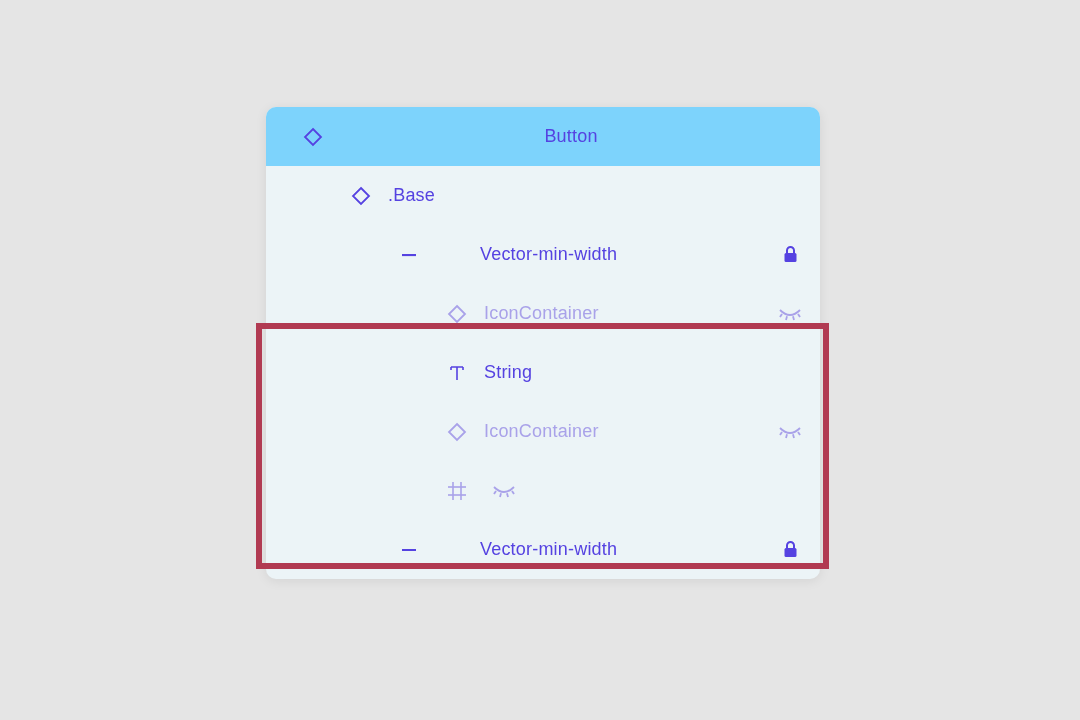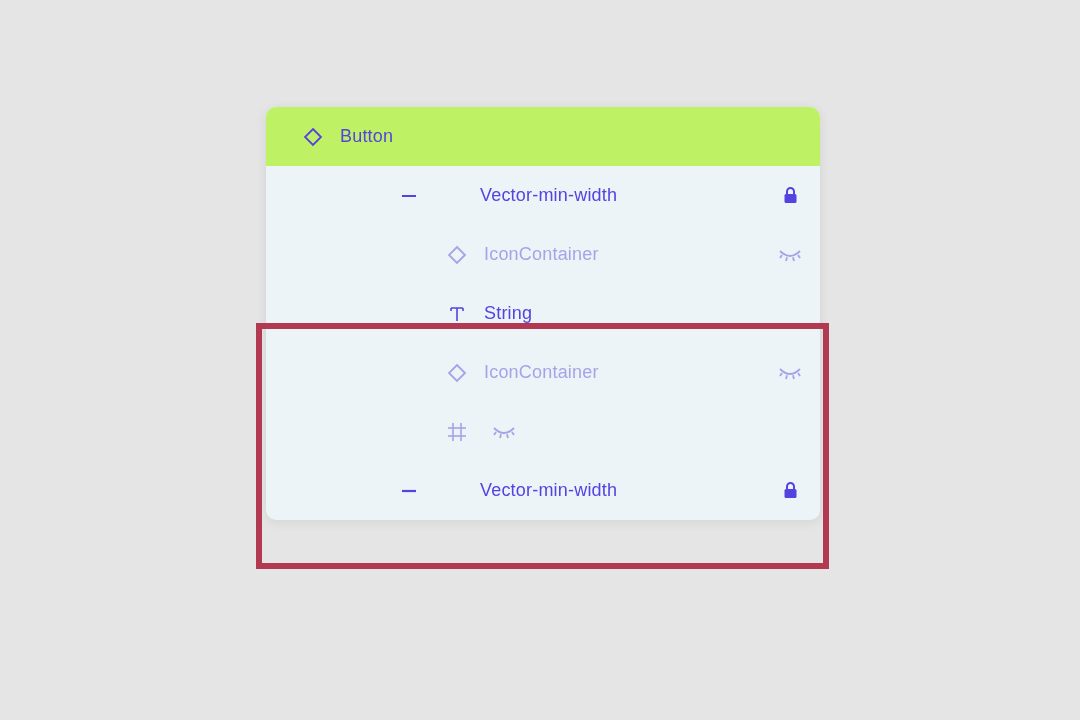--- a/index.html
+++ b/index.html
@@ -22,21 +22,21 @@
     }
     .row {
       display: flex;
       align-items: center;
       height: 59px;
       padding-right: 18px;
       font-size: 18px;
       color: #5542e1;
       font-weight: 450;
     }
-    .row.selected { background: #bef264; }
+    .row.selected { background: #7dd3fc; text-align: center; }
     .icon-slot {
       width: 26px;
       height: 26px;
       display: flex;
       align-items: center;
       justify-content: center;
       margin-right: 14px;
       flex-shrink: 0;
     }
     .icon-slot svg { display: block; }
@@ -72,20 +72,28 @@
 
   <div class="row selected indent-0">
     <span class="icon-slot">
       <svg width="20" height="20" viewBox="0 0 20 20" fill="none">
           <path d="M10 2 L18 10 L10 18 L2 10 Z" stroke="#5542e1" stroke-width="1.8" fill="none"></path>
         </svg>
     </span>
     <span class="label">Button</span>
   </div>
 
+  <div class="row indent-1">
+    <span class="icon-slot">
+      <svg width="20" height="20" viewBox="0 0 20 20" fill="none">
+          <path d="M10 2 L18 10 L10 18 L2 10 Z" stroke="#5542e1" stroke-width="1.8" fill="none"></path>
+        </svg>
+    </span>
+    <span class="label">.Base</span>
+  </div>
 
   <div class="row indent-2">
     <span class="icon-slot">
       <svg width="20" height="20" viewBox="0 0 20 20">
           <line x1="3" y1="10" x2="17" y2="10" stroke="#5542e1" stroke-width="2.2"></line>
         </svg>
     </span>
     <span class="label">Vector-min-width</span>
     <span class="trailing">
       <svg width="15" height="17" viewBox="0 0 15 17">

